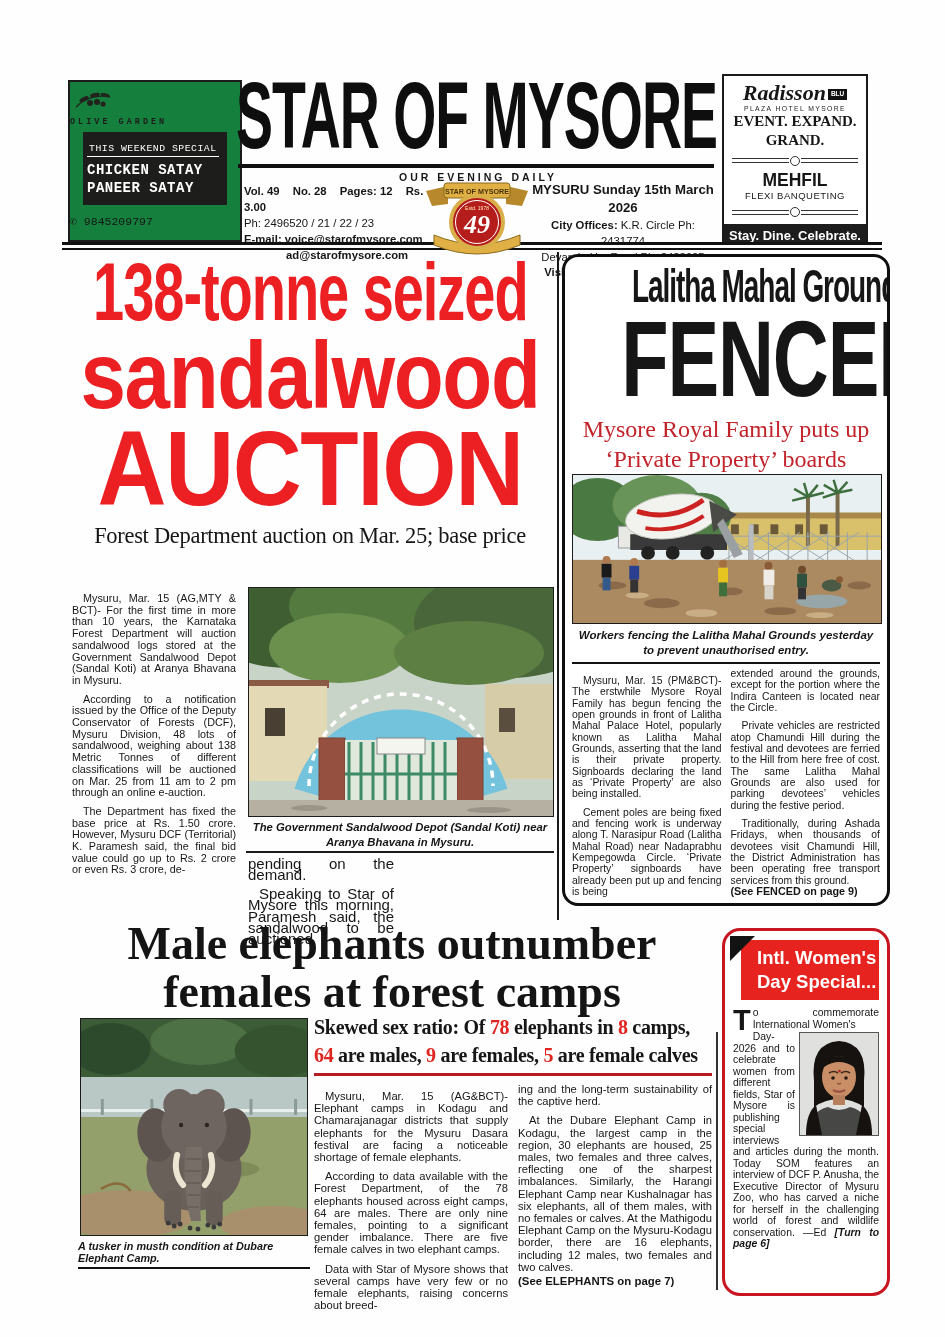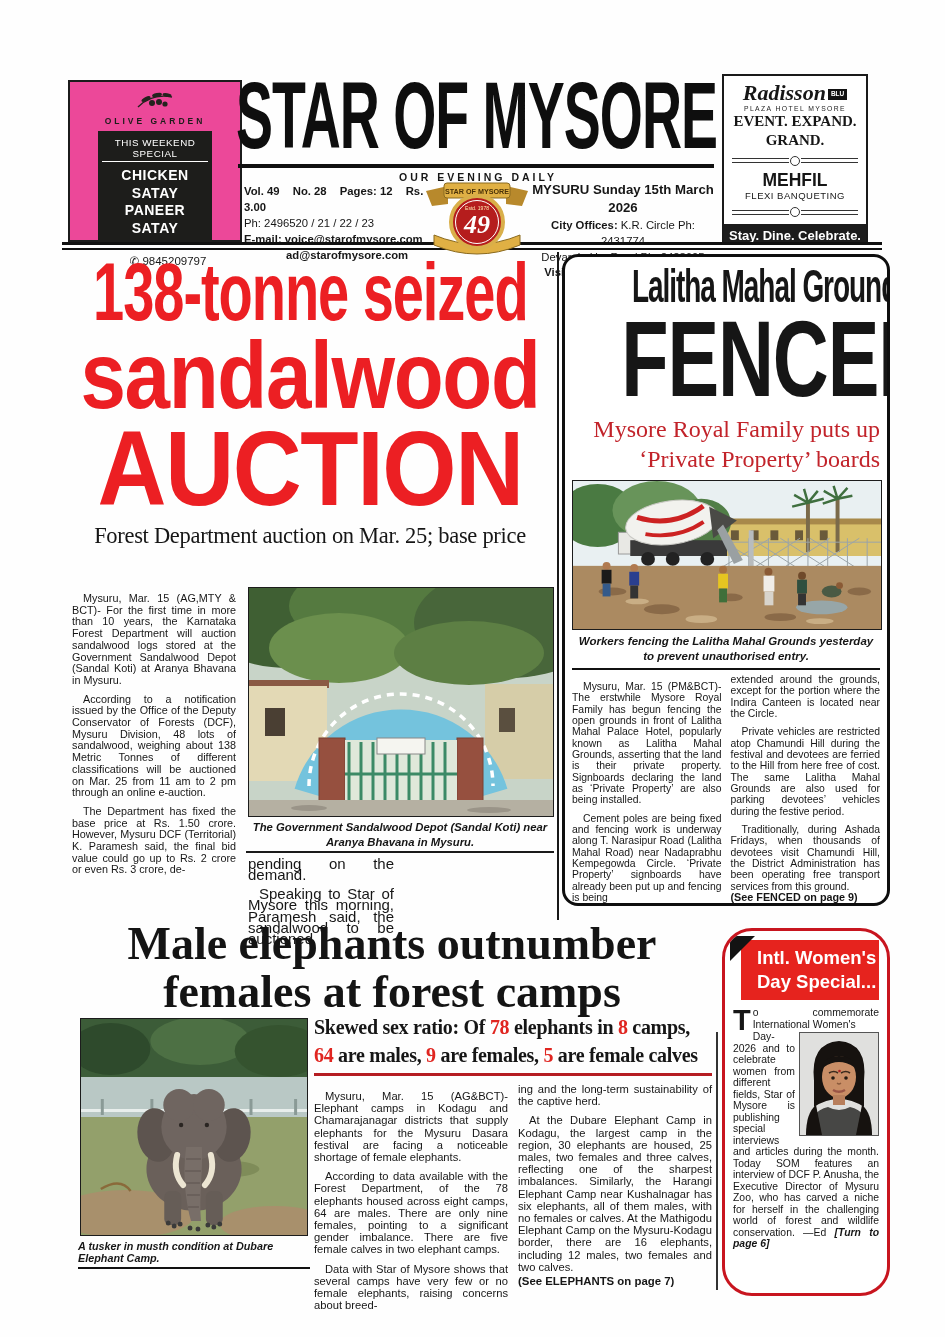--- a/index.html
+++ b/index.html
@@ -14,26 +14,26 @@
   .cond{display:inline-block;font-weight:700;line-height:1;white-space:nowrap;
         transform:scale(var(--sx,.8),var(--sy,1.05));transform-origin:center;letter-spacing:-1.5px;}
   .flexc{display:flex;align-items:center;justify-content:center;}
   .photo{border:1.5px solid #1c1c1c;overflow:hidden;background:#ccc;}
   .photo svg{display:block;width:100%;height:100%;}
   .bodytxt p{margin:0;text-align:justify;}
   .bodytxt p.ind{text-indent:11px;margin-top:7px;}
   .caption{font-weight:700;font-style:italic;}
   .more{font-weight:700;text-align:center;}
   
-  .olive{border:2px solid #1b1b1b;background:#ec4899;text-align:center;}
+  .olive{border:2px solid #1b1b1b;background:#15803d;text-align:left;font-family:Liberation Mono, monospace;}
   .olive-name{font-size:8.5px;letter-spacing:3px;font-weight:700;color:#1d1d1a;margin-top:1px;}
-  .olive-panel{margin:5px 28px 0;background:#1d1d1b;color:#fff;padding:6px 4px 8px;}
+  .olive-panel{margin:5px 13px 0;background:#1d1d1b;color:#fff;padding:6px 4px 8px;}
   .olive-banner{font-size:9.8px;letter-spacing:.5px;border-bottom:1px solid #fff;display:inline-block;padding:0 2px 2px;margin-bottom:5px;}
   .olive-item{font-size:14px;font-weight:700;letter-spacing:.5px;line-height:1.25;}
-  .olive-phone{margin-top:9px;font-size:11.5px;padding-left:26px;}
+  .olive-phone{margin-top:9px;font-size:11.5px;}
   
   .mast-rule{background:#101010;}
   .tagline{font-size:10.5px;font-weight:700;letter-spacing:3px;text-align:center;}
   .minfo{font-size:11.3px;line-height:1.42;}
   .minfo .mi{margin-right:10px;}
   .r-info{text-align:center;font-size:11.3px;line-height:1.4;}
   .r-info .dateline{font-size:13.2px;font-weight:700;}
   
   .rad{border:2.5px solid #1a1a1a;background:#fff;text-align:center;overflow:hidden;}
   .rad-name{font-family:"Liberation Serif",serif;font-style:italic;font-weight:700;font-size:22px;margin-top:6px;line-height:1;}
@@ -44,21 +44,21 @@
   .rad-div .ln{flex:1;height:3px;border-top:1.5px solid #333;border-bottom:1.5px solid #333;}
   .rad-div .ci{width:8px;height:8px;border:1.5px solid #333;border-radius:50%;background:#fff;margin:0 1px;}
   .rad-feat{font-size:17.5px;font-weight:700;line-height:1;}
   .rad-feat-sub{font-size:9.5px;letter-spacing:.5px;margin-top:1px;}
   .rad-bar{background:#1d1d1d;color:#fff;font-weight:700;font-size:13px;padding:4px 0;margin-top:7px;}
   
   .fbox{border:3px solid #0e0e0e;border-radius:16px;background:#fff;padding:3px 7px;box-sizing:border-box;overflow:hidden;}
   .fc-cols{display:flex;gap:9px;margin-top:4px;}
   .fc-cols>div{flex:1;font-size:10.4px;line-height:11.35px;}
   
-  .wbox{border:3.5px solid #c8151f;border-radius:30px;background:#fff;padding:6px 8px;box-sizing:border-box;overflow:hidden;}
+  .wbox{border:3.5px solid #c8151f;border-radius:18px;background:#fff;padding:6px 8px;box-sizing:border-box;overflow:hidden;}
   .wtri{position:absolute;left:5px;top:5px;width:0;height:0;border-top:25px solid #131313;border-right:25px solid transparent;z-index:3;}
   .wbanner{position:relative;margin:3px 0 7px 8px;background:#e6231e;color:#fff;font-weight:700;
            font-size:18.5px;line-height:1.3;padding:6px 2px 6px 16px;z-index:2;}
   .wbody{font-size:10.4px;line-height:11.5px;text-align:justify;}
   .wdrop{float:left;font-size:29px;font-weight:700;line-height:.8;padding:2px 2px 0 0;}
   .wphoto{float:right;width:78px;height:102px;border:1px solid #555;margin:1px 0 2px 4px;overflow:hidden;}
   .wphoto svg{display:block;width:100%;height:100%;}
   .vrule{background:#181818;}
 </style>
 </head>
@@ -226,21 +226,21 @@
 
   <div class="abs vrule" style="left:557px;top:252px;width:2px;height:668px;"></div>
 
   <div class="abs fbox" style="left:562px;top:254px;width:328px;height:652px;">
     <div class="ctr" style="height:44px;">
       <span class="cond" style="font-size:40px;--sx:.70;--sy:1.15;margin-top:6px;">Lalitha Mahal Grounds</span>
     </div>
     <div class="ctr" style="height:108px;">
       <span class="cond" style="font-size:102px;--sx:.76;--sy:1.06;margin-top:4px;">FENCED</span>
     </div>
-    <div class="serif ctr" style="color:#c2232a;font-size:24px;line-height:1.25;margin:2px 0 6px;text-align:right;">
+    <div class="serif ctr" style="color:#c2232a;font-size:24px;line-height:1.25;margin:2px 0 0;">
       <div>Mysore Royal Family puts up</div>
       <div>‘Private Property’ boards</div>
     </div>
     <div class="photo" style="width:308px;height:148px;margin:0 auto;">
       <svg viewBox="0 0 312 150" preserveAspectRatio="none">
         <rect width="312" height="150" fill="#e9f0f2"></rect>
         <rect x="148" y="42" width="164" height="34" fill="#d9c06a"></rect>
         <rect x="148" y="38" width="164" height="6" fill="#a8894a"></rect>
         <g fill="#6a5a3a">
             <rect x="160" y="50" width="8" height="10"></rect>

